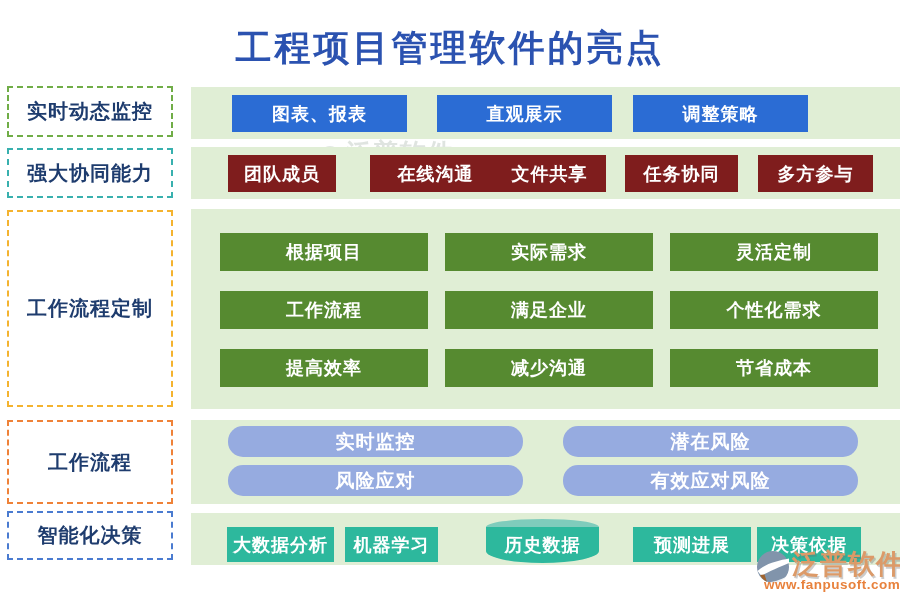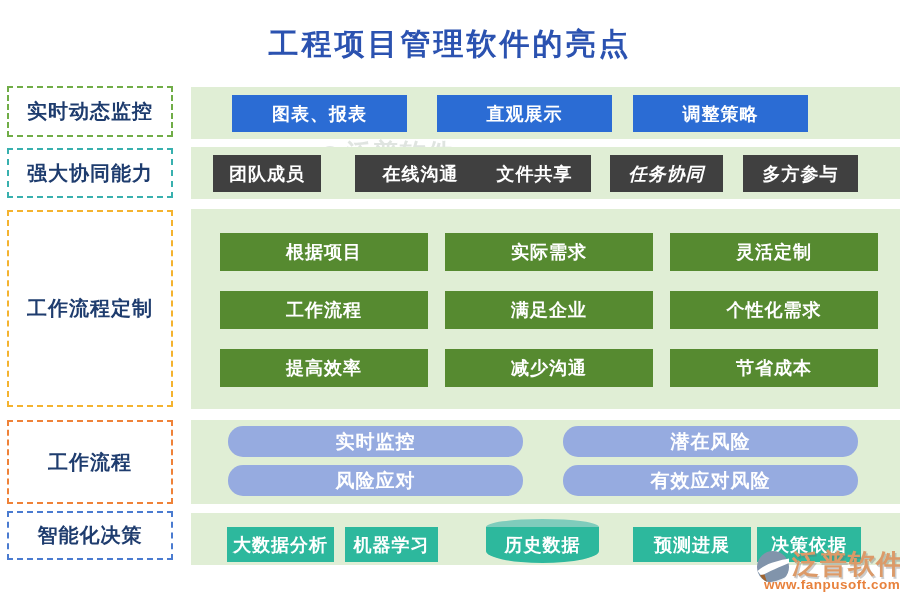--- a/index.html
+++ b/index.html
@@ -5,21 +5,21 @@
   html,body{margin:0;padding:0;}
   body{
     width:900px;height:600px;background:#ffffff;
     font-family:"Liberation Sans",sans-serif;
     position:relative;overflow:hidden;
   }
   .stage{position:absolute;left:0;top:0;width:900px;height:600px;}
 
   .title{
     position:absolute;top:24px;left:0;width:100%;
-    text-align:center;font-size:30px;font-weight:bold;
+    text-align:center;font-size:36px;font-weight:bold;
     color:#2b52b0;letter-spacing:3px;
   }
 
   
   .rlabel{
     position:absolute;left:7px;width:166px;background:#ffffff;
     display:flex;align-items:center;justify-content:center;
     color:#1e3c6e;font-weight:bold;font-size:20px;letter-spacing:1px;
     box-sizing:border-box;z-index:3;
   }
@@ -37,32 +37,32 @@
   .s4{top:420px;height:84px;}
   .s5{top:513px;height:52px;}
 
   
   .btn{
     position:absolute;display:flex;align-items:center;justify-content:center;
     color:#ffffff;font-weight:bold;font-size:18px;letter-spacing:1px;
     z-index:2;box-sizing:border-box;white-space:nowrap;
   }
   .blue{background:#2b6cd4;}
-  .teal{background:#404040;}
+  .teal{background:#7f1d1d;margin-left:15px;}
   .green{background:#568a30;}
   .peri{background:#96abe0;font-size:19px;}
   .mint{background:#2db89d;}
 
   
   .r1{top:95px;height:37px;}
   .r1c1{left:232px;width:175px;} .r1c2{left:437px;width:175px;} .r1c3{left:633px;width:175px;}
   
   .r2{top:155px;height:37px;}
   .r2c1{left:213px;width:108px;} .r2c2{left:355px;width:131px;} .r2c3{left:478px;width:113px;}
-  .r2c4{left:610px;width:113px;font-style:italic;} .r2c5{left:743px;width:115px;font-family:Liberation Serif, serif;}
+  .r2c4{left:610px;width:113px;} .r2c5{left:743px;width:115px;font-family:Liberation Serif, serif;}
   
   .g1{top:233px;} .g2{top:291px;} .g3{top:349px;}
   .gr{height:38px;}
   .gc1{left:220px;width:208px;} .gc2{left:445px;width:208px;} .gc3{left:670px;width:208px;}
   
   .r4a{top:426px;} .r4b{top:465px;}
   .r4{height:31px;border-radius:15px;}
   .r4c1{left:228px;width:295px;} .r4c2{left:563px;width:295px;}
   
   .r5{top:527px;height:35px;}

